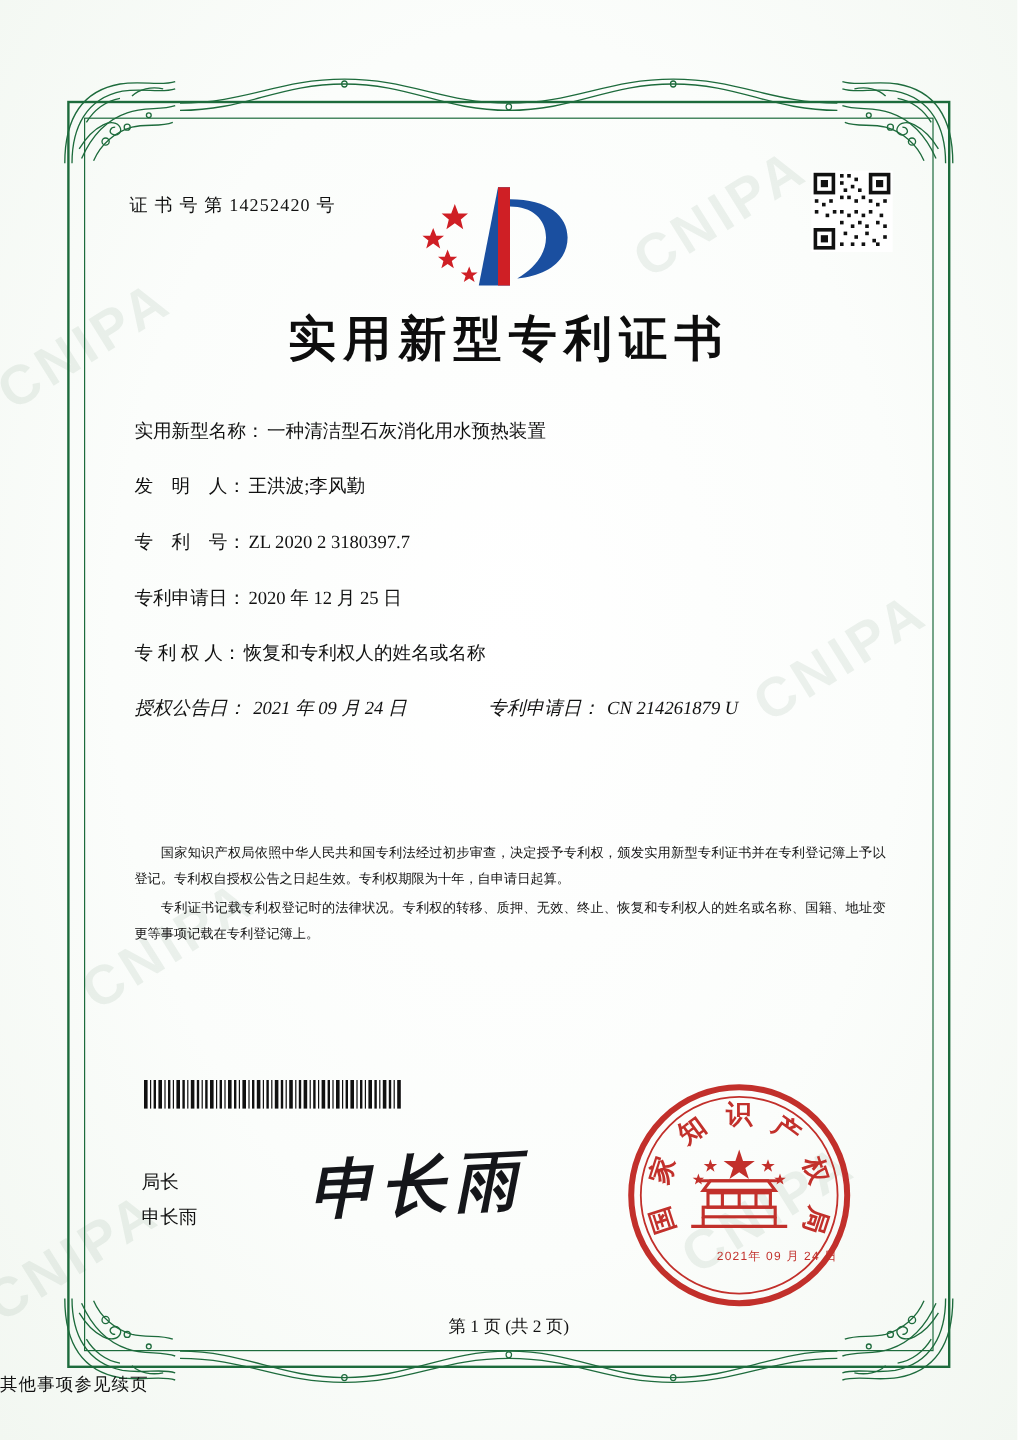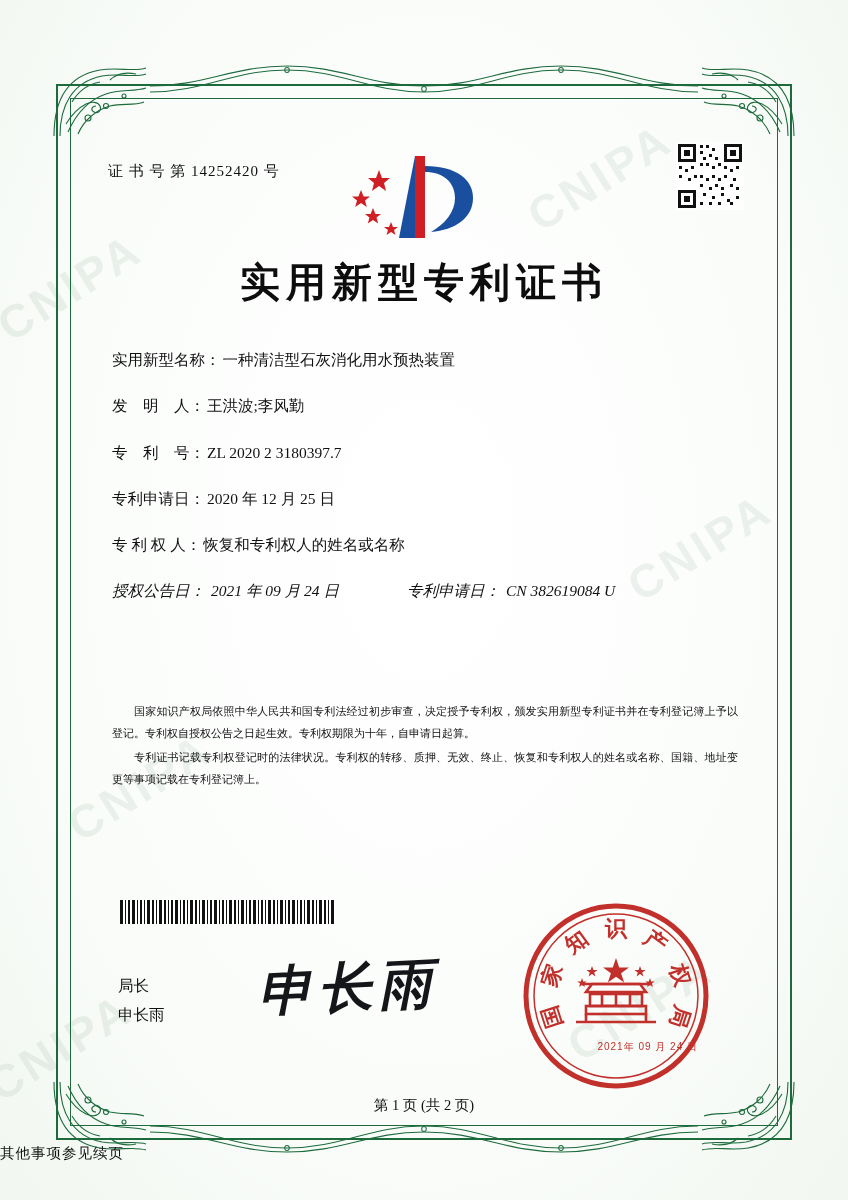--- a/index.html
+++ b/index.html
@@ -357,21 +357,21 @@
       <span class="f-value">2020 年 12 月 25 日</span>
     </div>
     <div class="field">
       <span class="f-label">专 利 权 人：</span>
       <span class="f-value">恢复和专利权人的姓名或名称</span>
     </div>
     <div class="field dual">
       <span class="f-label">授权公告日：</span>
       <span class="f-value">2021 年 09 月 24 日</span>
       <span class="f-label2">专利申请日：</span>
-      <span class="f-value">CN 382619084 U</span>
+      <span class="f-value">CN 214261879 U</span>
     </div>
   </div>
 
   <div class="paras">
     <p>国家知识产权局依照中华人民共和国专利法经过初步审查，决定授予专利权，颁发实用新型专利证书并在专利登记簿上予以登记。专利权自授权公告之日起生效。专利权期限为十年，自申请日起算。</p>
     <p>专利证书记载专利权登记时的法律状况。专利权的转移、质押、无效、终止、恢复和专利权人的姓名或名称、国籍、地址变更等事项记载在专利登记簿上。</p>
   </div>
 
   <div class="barcode">
     <svg viewBox="0 0 215 24" width="215" height="24">

